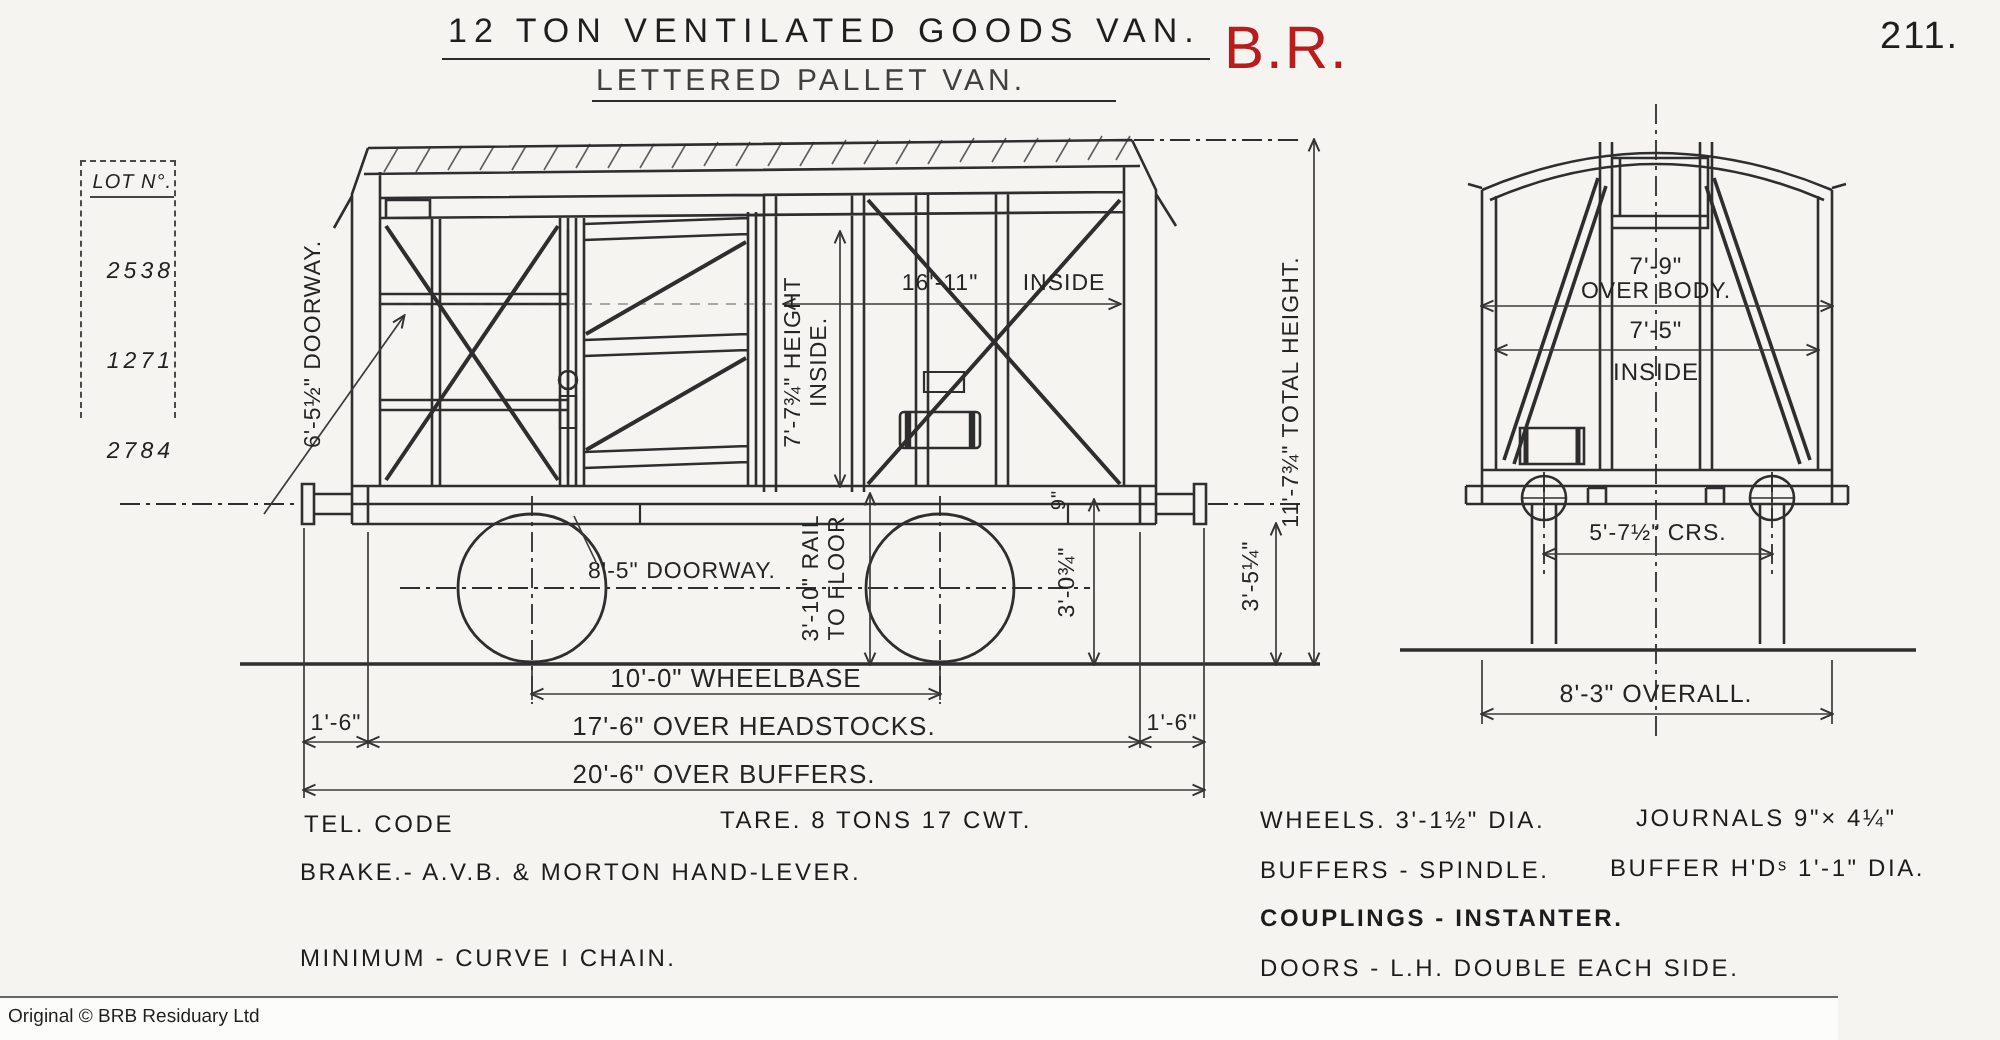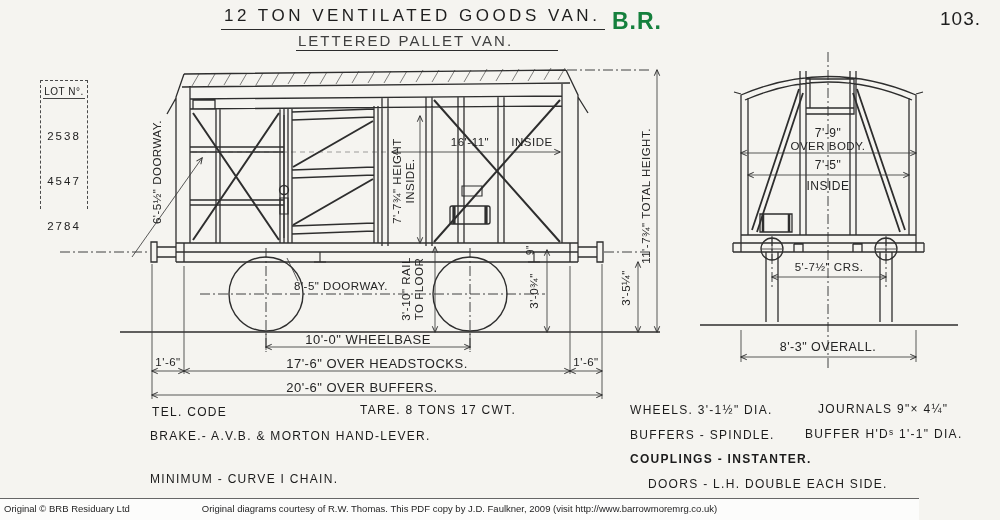--- a/index.html
+++ b/index.html
@@ -24,28 +24,29 @@
     font-size:17px;letter-spacing:3.5px;color:#1e1e1e;white-space:nowrap;
   }
   #title1-u{position:absolute;left:221px;top:29px;width:384px;border-top:1.6px solid #2b2b2b;z-index:2;}
   #title2{
     position:absolute;left:298px;top:32px;z-index:2;
     font-size:15px;letter-spacing:2px;color:#404040;white-space:nowrap;
   }
   #title2-u{position:absolute;left:296px;top:50px;width:262px;border-top:1.5px solid #2b2b2b;z-index:2;}
   #br-mark{
     position:absolute;left:612px;top:8px;z-index:2;
-    font-size:23px;font-weight:700;letter-spacing:1px;color:#15803d;
+    font-size:30px;font-weight:400;letter-spacing:1px;color:#b91c1c;
   }
   #page-number{position:absolute;left:940px;top:8px;z-index:2;font-size:19px;letter-spacing:1px;color:#1e1e1e;}
   
   #lot-box{
     position:absolute;left:40px;top:80px;width:46px;height:128px;z-index:2;
     border:1.2px dashed #4a4a4a;border-bottom:none;
-    text-align:center;
+    text-align:right;
+    font-style:italic;
   }
   #lot-box .lot-label{font-size:10px;letter-spacing:.5px;border-bottom:1px solid #444;display:inline-block;margin-top:3px;padding:0 1px 1px 1px;}
   #lot-box .lot-num{font-size:11.5px;letter-spacing:2px;line-height:15px;margin-top:30px;}
   
   .spec{
     position:absolute;z-index:2;white-space:nowrap;
     font-size:12px;letter-spacing:1.3px;color:#1c1c1c;
   }
   
   #footer{
@@ -209,26 +210,26 @@
     <path d="M741,330 L741,362 M916,330 L916,362"></path>
     <line x1="741" y1="357" x2="916" y2="357" marker-start="url(#ah)" marker-end="url(#ah)"></line>
   </g>
 </svg>
 
 <div id="title1">12 TON VENTILATED GOODS VAN.</div>
 <div id="title1-u"></div>
 <div id="title2">LETTERED PALLET VAN.</div>
 <div id="title2-u"></div>
 <div id="br-mark">B.R.</div>
-<div id="page-number">103.</div>
+<div id="page-number">211.</div>
 
 <div id="lot-box">
   <span class="lot-label">LOT N°.</span>
   <div class="lot-num">2538</div>
-  <div class="lot-num">4547</div>
+  <div class="lot-num">1271</div>
   <div class="lot-num">2784</div>
 </div>
 
 <div class="lbl rot" style="left:157px;top:172px;">6'-5½" DOORWAY.</div>
 <div class="lbl" style="left:470px;top:142px;">16'-11"</div>
 <div class="lbl" style="left:532px;top:142px;">INSIDE</div>
 <div class="lbl rot two" style="left:404px;top:181px;">
   <div>7'-7¾" HEIGHT</div>
   <div>INSIDE.</div>
 </div>
@@ -257,18 +258,17 @@
 <div class="spec" style="left:152px;top:405px;">TEL. CODE</div>
 <div class="spec" style="left:360px;top:403px;">TARE. 8 TONS 17 CWT.</div>
 <div class="spec" style="left:150px;top:429px;">BRAKE.- A.V.B. &amp; MORTON HAND-LEVER.</div>
 <div class="spec" style="left:150px;top:472px;">MINIMUM - CURVE I CHAIN.</div>
 
 <div class="spec" style="left:630px;top:403px;">WHEELS. 3'-1½" DIA.</div>
 <div class="spec" style="left:818px;top:402px;">JOURNALS 9"× 4¼"</div>
 <div class="spec" style="left:630px;top:428px;">BUFFERS - SPINDLE.</div>
 <div class="spec" style="left:805px;top:427px;">BUFFER H'Dˢ 1'-1" DIA.</div>
 <div class="spec" style="left:630px;top:452px;font-weight:bold;">COUPLINGS - INSTANTER.</div>
-<div class="spec" style="left:630px;top:477px;margin-left:18px;">DOORS - L.H. DOUBLE EACH SIDE.</div>
+<div class="spec" style="left:630px;top:477px;">DOORS - L.H. DOUBLE EACH SIDE.</div>
 
 <div id="footer">
   <span class="f-left">Original © BRB Residuary Ltd</span>
-  <span class="f-center">Original diagrams courtesy of R.W. Thomas. This PDF copy by J.D. Faulkner, 2009  (visit http://www.barrowmoremrg.co.uk)</span>
 </div>
 
 </body></html>

